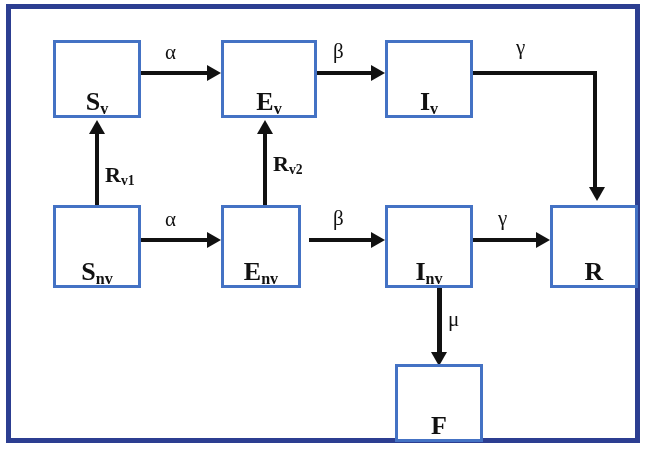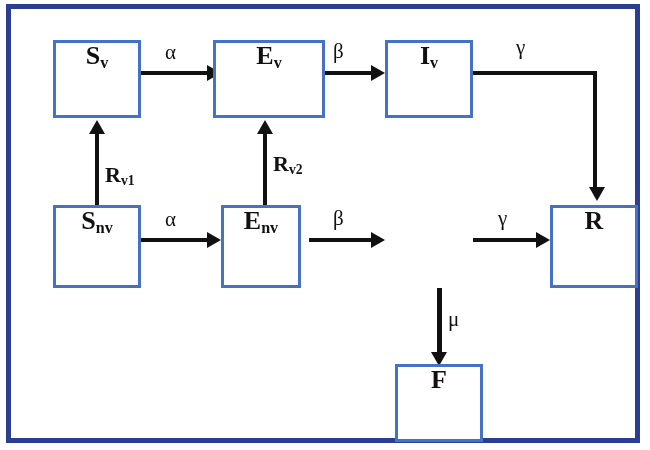--- a/index.html
+++ b/index.html
@@ -25,21 +25,21 @@
     border: 5px solid #2c3e91;
     box-sizing: border-box;
     background: #ffffff;
   }
   .node {
     position: absolute;
     box-sizing: border-box;
     border: 3px solid #4472c4;
     background: #ffffff;
     display: flex;
-    align-items: flex-start;
+    align-items: flex-end;
     justify-content: center;
     z-index: 5;
   }
   .node-label {
     font-weight: bold;
     font-size: 26px;
     color: #111111;
     line-height: 1;
     white-space: nowrap;
     letter-spacing: 0px;
@@ -115,21 +115,21 @@
 
 <div id="canvas">
   <div id="outer-frame">
 
     <div class="node" style="left:42px; top:31px; width:88px; height:78px;">
       <span class="node-label">
         <span>S</span><sub>v</sub>
       </span>
     </div>
 
-    <div class="node" style="left:202px; top:31px; width:112px; height:78px;">
+    <div class="node" style="left:210px; top:31px; width:96px; height:78px;">
       <span class="node-label">
         <span>E</span><sub>v</sub>
       </span>
     </div>
 
     <div class="node" style="left:42px; top:196px; width:88px; height:83px;">
       <span class="node-label">
         <span>S</span><sub>nv</sub>
       </span>
     </div>
@@ -139,20 +139,25 @@
         <span>I</span><sub>v</sub>
       </span>
     </div>
 
     <div class="node" style="left:210px; top:196px; width:80px; height:83px;">
       <span class="node-label">
         <span>E</span><sub>nv</sub>
       </span>
     </div>
 
+    <div class="node" style="left:374px; top:196px; width:88px; height:83px;">
+      <span class="node-label">
+        <span>I</span><sub>nv</sub>
+      </span>
+    </div>
 
     <div class="node" style="left:539px; top:196px; width:88px; height:83px;">
       <span class="node-label">
         <span>R</span><sub></sub>
       </span>
     </div>
 
     <div class="node" style="left:384px; top:355px; width:88px; height:78px;">
       <span class="node-label">
         <span>F</span><sub></sub>

